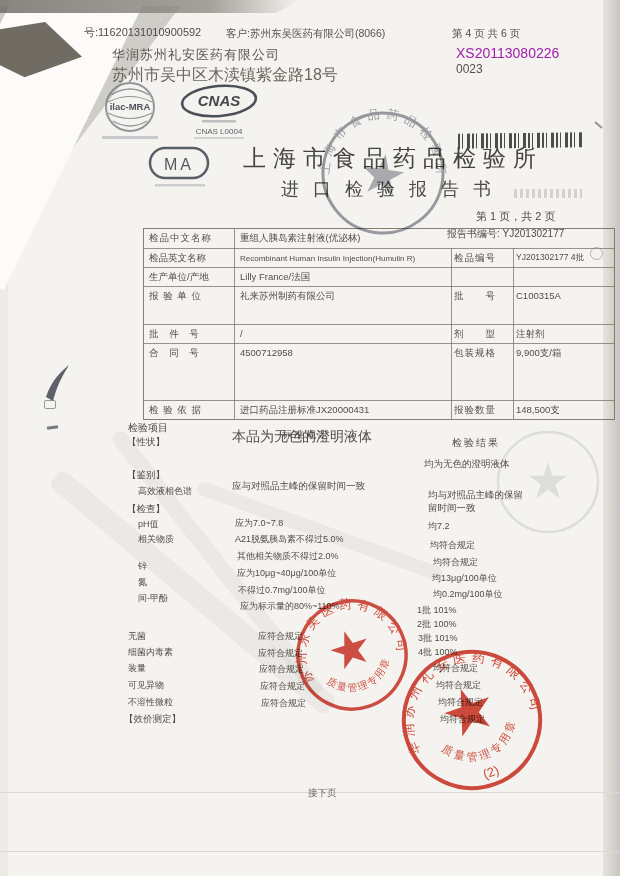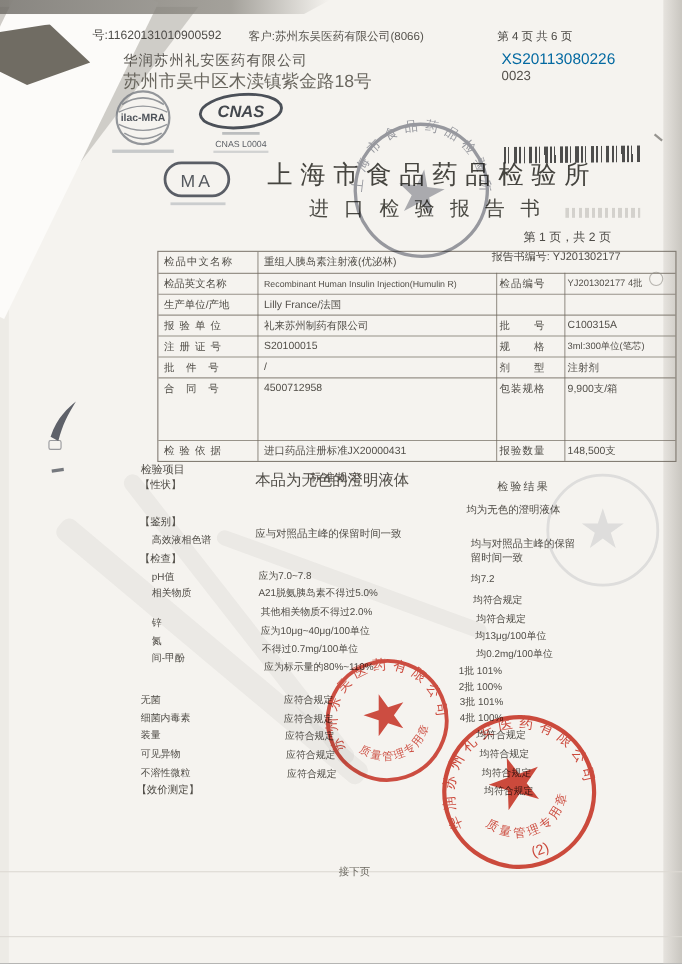--- a/index.html
+++ b/index.html
@@ -55,21 +55,21 @@
   <div class="crease" style="top:851px"></div>
   <div class="wm" style="left:62px;top:468px;width:360px;height:22px;transform:rotate(40deg)"></div>
   <div class="wm" style="left:122px;top:428px;width:330px;height:16px;transform:rotate(52deg)"></div>
   <div class="wm" style="left:200px;top:480px;width:260px;height:14px;transform:rotate(20deg)"></div>
 
   <div class="t" style="left:84px;top:26px;font-size:11px;color:#4e4c48">号:11620131010900592</div>
   <div class="t" style="left:226px;top:27px;font-size:10.5px;color:#56534d">客户:苏州东吴医药有限公司(8066)</div>
   <div class="t" style="left:452px;top:27px;font-size:10.5px;color:#4e4c48">第 4 页  共 6 页</div>
   <div class="t" style="left:112px;top:48px;font-size:13px;color:#5a5751;letter-spacing:1px">华润苏州礼安医药有限公司</div>
   <div class="t" style="left:112px;top:66px;font-size:16px;color:#6a675f">苏州市吴中区木渎镇紫金路18号</div>
-  <div class="t" style="left:456px;top:45px;font-size:14px;color:#0369a1">XS20113080226</div>
+  <div class="t" style="left:456px;top:45px;font-size:14px;color:#a21caf">XS20113080226</div>
   <div class="t" style="left:456px;top:63px;font-size:12px;color:#55524c">0023</div>
 
   <svg class="t" style="left:100px;top:80px" width="64" height="62">
     <g stroke="#6a6f77" fill="none" opacity=".7">
       <circle cx="30" cy="27" r="24" stroke-width="2"></circle>
       <path d="M11,15 Q30,3 49,15" stroke-width="1.4"></path>
       <path d="M8,22 Q30,11 52,22" stroke-width="1.2"></path>
       <path d="M8,33 Q30,44 52,33" stroke-width="1.2"></path>
       <path d="M13,41 Q30,51 47,41" stroke-width="1.4"></path>
     </g>
@@ -112,26 +112,20 @@
     </div>
     <div class="tr" style="top:38px">
       <span class="cell cl" style="letter-spacing:0">生产单位/产地</span>
       <span class="cell cv">Lilly France/法国</span>
     </div>
     <div class="tr" style="top:57px">
       <span class="cell cl">报 验 单 位</span>
       <span class="cell cv">礼来苏州制药有限公司</span>
       <span class="cell cl2">批　　号</span>
       <span class="cell cv2">C100315A</span>
-    </div>
-    <div class="tr" style="top:76px">
-      <span class="cell cl">注 册 证 号</span>
-      <span class="cell cv">S20100015</span>
-      <span class="cell cl2">规　　格</span>
-      <span class="cell cv2" style="font-size:8.5px">3ml:300单位(笔芯)</span>
     </div>
     <div class="tr" style="top:95px">
       <span class="cell cl" style="letter-spacing:4px">批 件 号</span>
       <span class="cell cv">/</span>
       <span class="cell cl2">剂　　型</span>
       <span class="cell cv2">注射剂</span>
     </div>
     <div class="tr" style="top:114px">
       <span class="cell cl" style="letter-spacing:4px">合 同 号</span>
       <span class="cell cv">4500712958</span>

